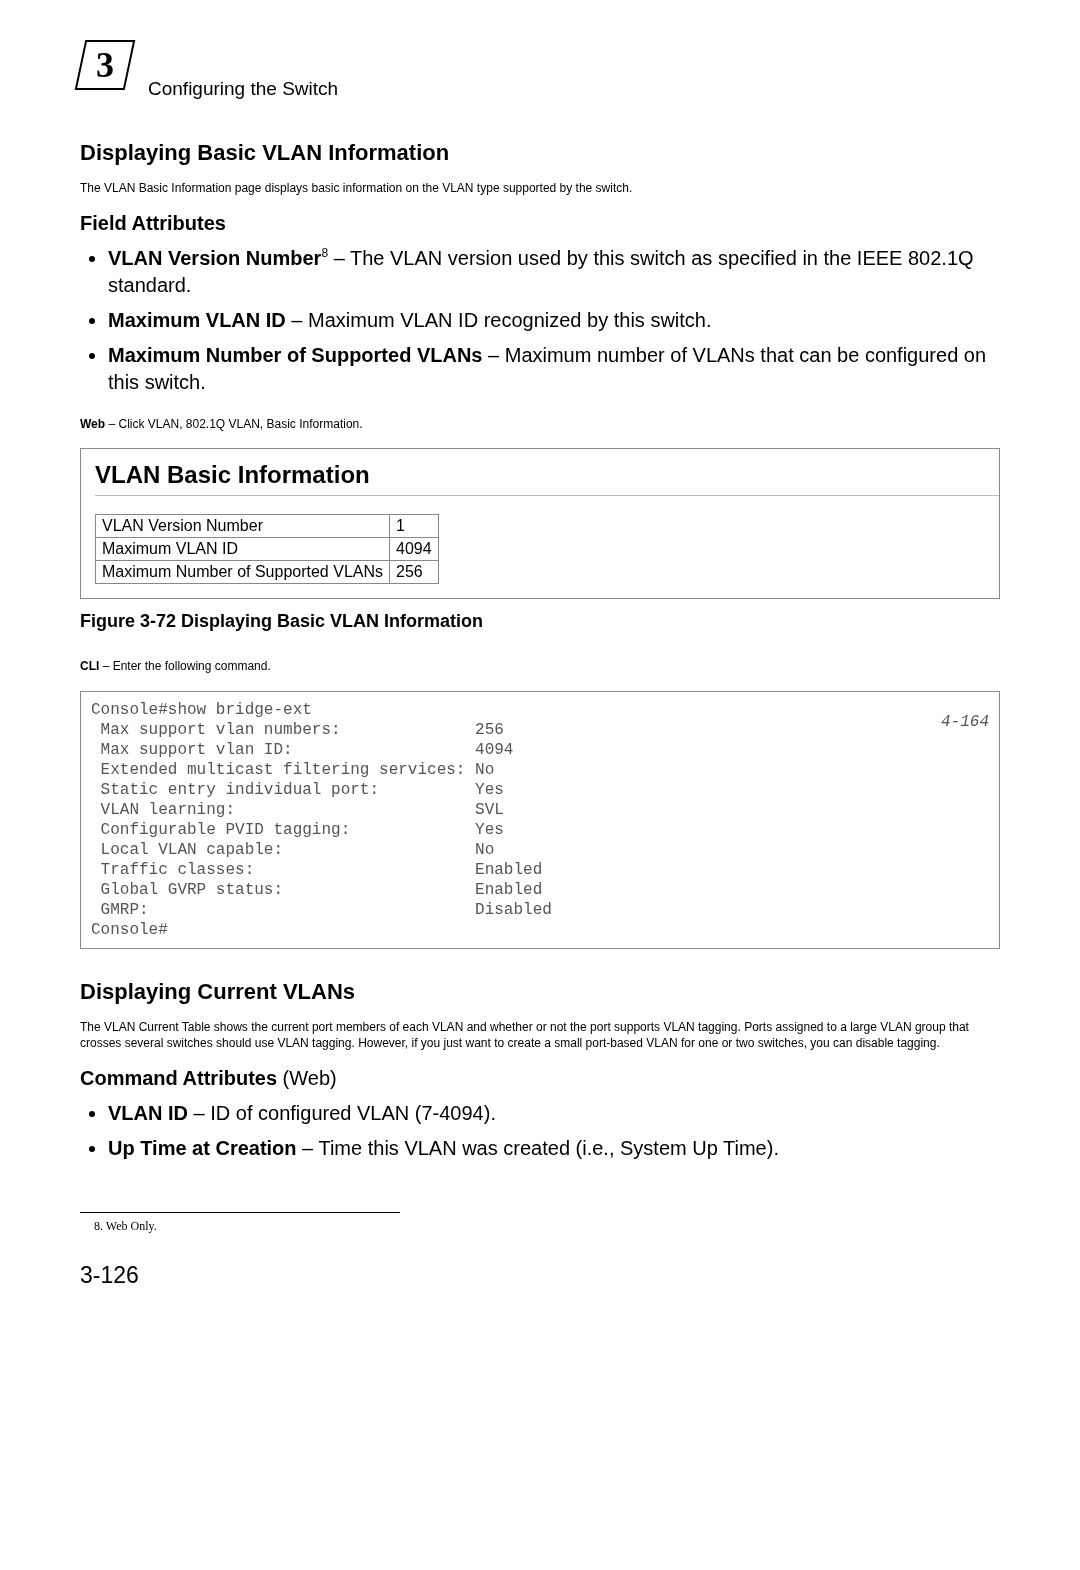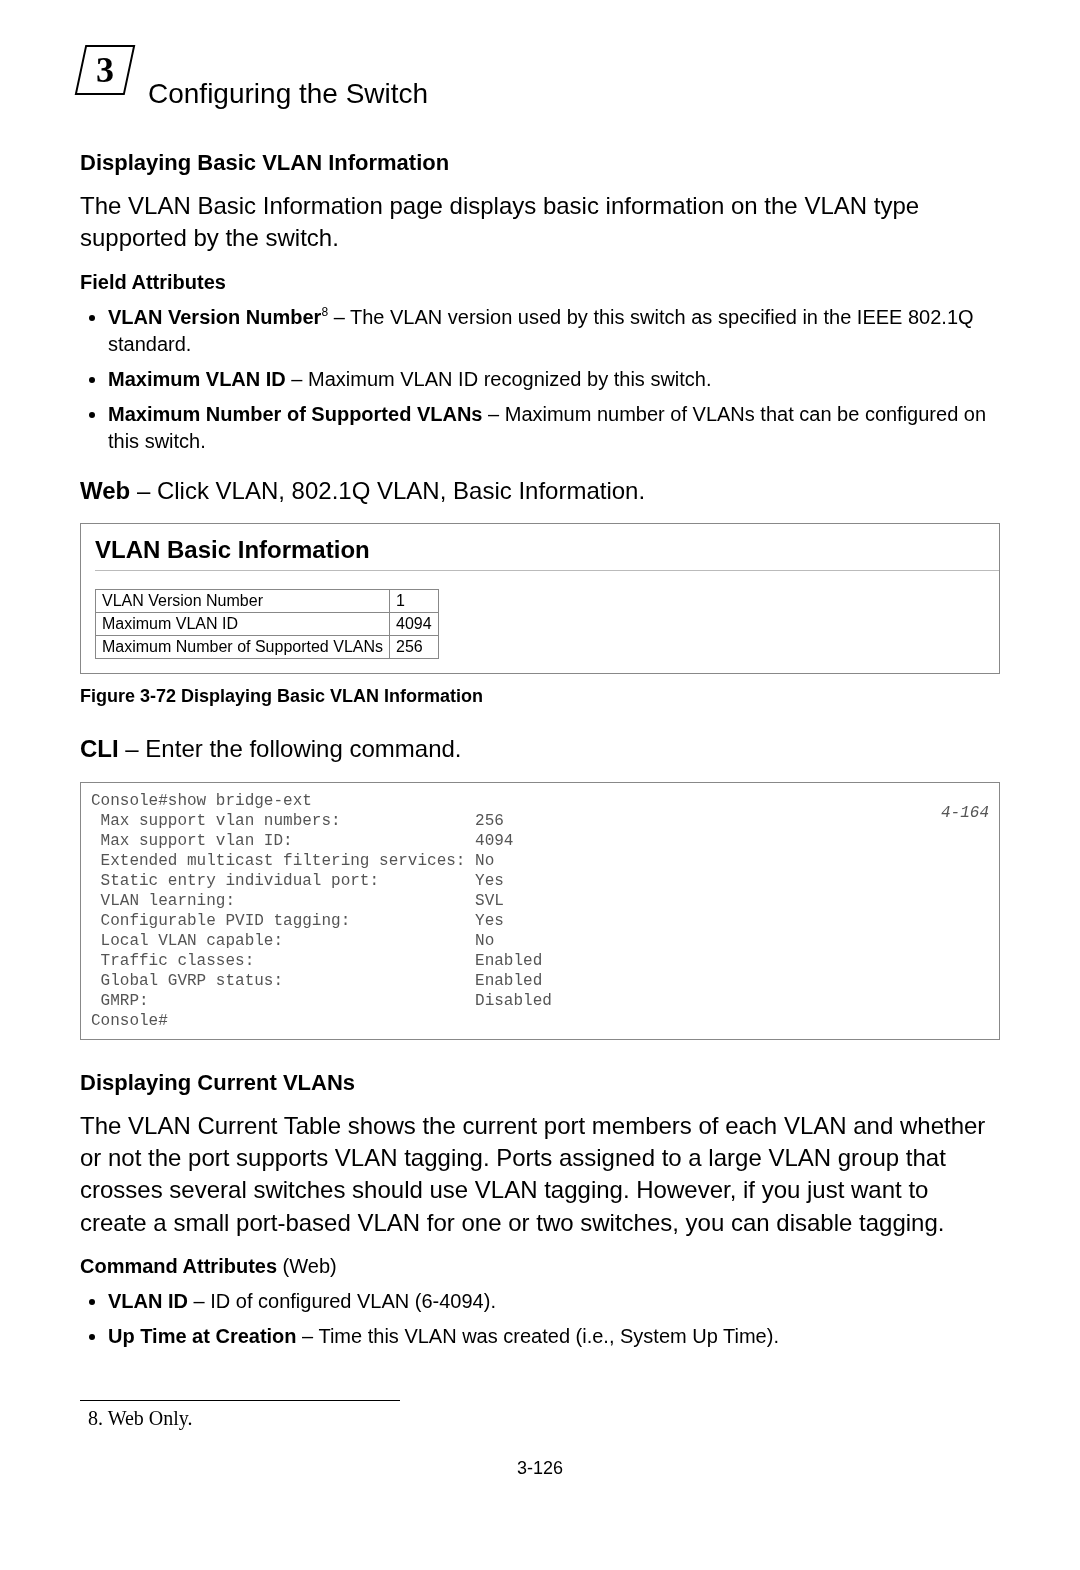--- a/index.html
+++ b/index.html
@@ -32,30 +32,30 @@
     justify-content:center;
   }
   .chapter-icon span {
     font-family: Georgia, "Times New Roman", serif;
     font-weight: bold;
     font-size: 36px;
     transform: skewX(12deg);
     line-height:1;
   }
   .chapter-title {
-    font-size: 28px;
+    font-size: 19px;
     margin-top: 48px;
   }
   h2.section {
     font-size: 22px;
     font-weight: bold;
     margin: 12px 0 14px 0;
   }
   p.body {
-    font-size: 24px;
+    font-size: 12px;
     line-height: 1.35;
     margin: 0 0 16px 0;
   }
   h3.sub {
     font-size: 20px;
     font-weight: bold;
     margin: 0 0 10px 0;
   }
   h3.sub .normal { font-weight: normal; }
   ul.bullets {
@@ -120,27 +120,26 @@
     font-style: italic;
   }
   .footnote-rule {
     width: 320px;
     border: none;
     border-top: 1px solid #000;
     margin: 50px 0 6px 0;
   }
   .footnote {
     font-family: Georgia, "Times New Roman", serif;
-    font-size: 20px;
-    margin-left: 8px;
+    font-size: 12px;
+    margin-left: 14px;
   }
   .page-num {
-    font-size: 18px;
+    font-size: 23px;
     margin-top: 28px;
-    text-align: center;
   }
 </style>
 </head>
 <body>
 
 <div class="page">
 
   <div class="chapter-header">
     <div class="chapter-icon">
       <span>3</span>
@@ -213,21 +212,21 @@
   <h2 class="section">Displaying Current VLANs</h2>
 
   <p class="body">The VLAN Current Table shows the current port members of each VLAN and whether or not the port supports VLAN tagging. Ports assigned to a large VLAN group that crosses several switches should use VLAN tagging. However, if you just want to create a small port-based VLAN for one or two switches, you can disable tagging.</p>
 
   <h3 class="sub">
     <span style="font-weight:bold">Command Attributes</span><span class="normal"> (Web)</span>
   </h3>
 
   <ul class="bullets">
     <li>
-      <b>VLAN ID</b><span> – ID of configured VLAN (6-4094).</span>
+      <b>VLAN ID</b><span> – ID of configured VLAN (7-4094).</span>
     </li>
     <li>
       <b>Up Time at Creation</b><span> – Time this VLAN was created (i.e., System Up Time).</span>
     </li>
   </ul>
 
   <hr class="footnote-rule">
   <div class="footnote">8.  Web Only.</div>
 
   <div class="page-num">3-126</div>

